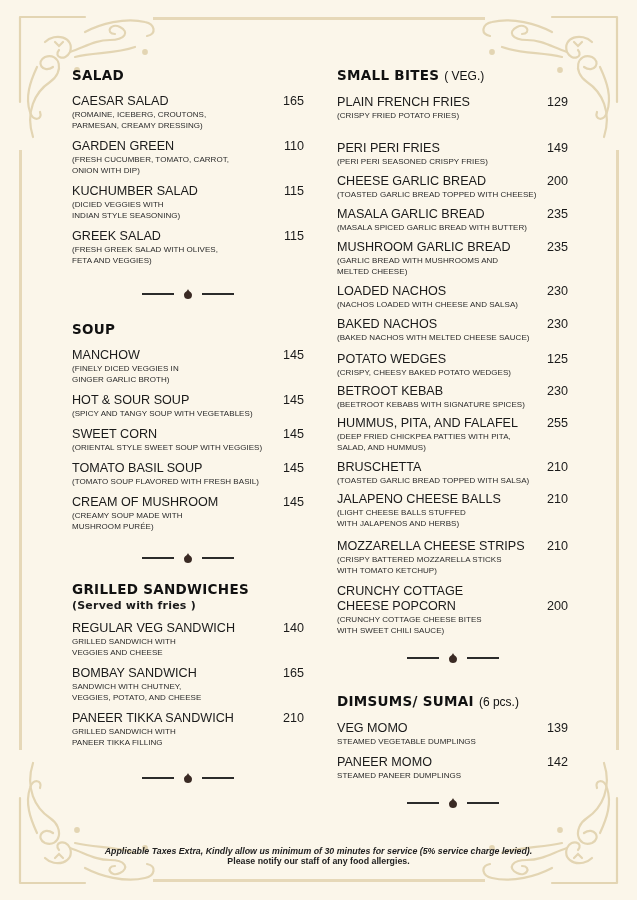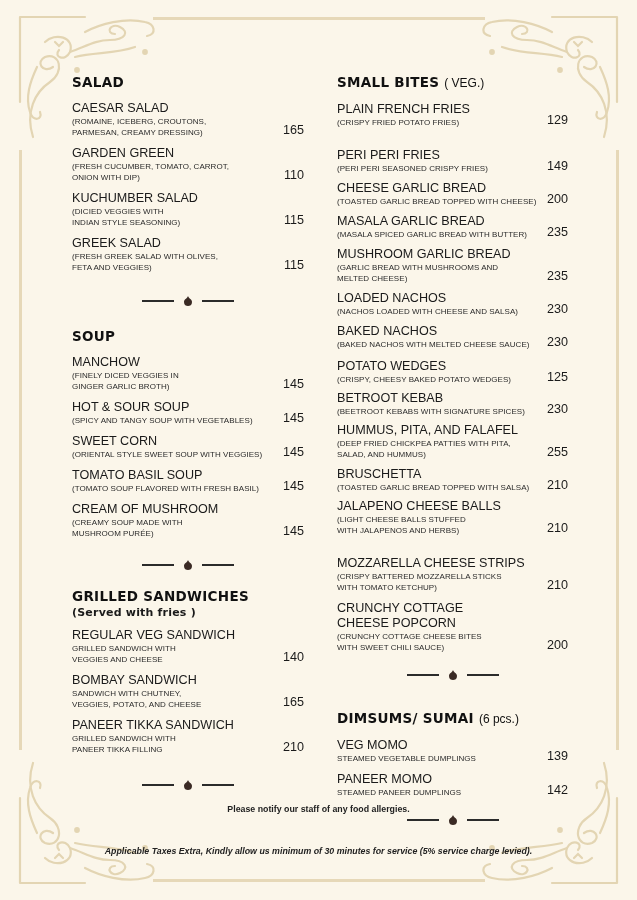--- a/index.html
+++ b/index.html
@@ -16,21 +16,21 @@
   .frame-left { left: 19px; top: 150px; width: 3px; height: 600px; }
   .frame-right { left: 616px; top: 150px; width: 3px; height: 600px; }
 
   .corner { position: absolute; width: 150px; height: 130px; }
   .corner svg { width: 100%; height: 100%; }
   .corner-tl { left: 15px; top: 12px; }
   .corner-tr { right: 15px; top: 12px; transform: scaleX(-1); }
   .corner-bl { left: 15px; bottom: 12px; transform: scaleY(-1); }
   .corner-br { right: 15px; bottom: 12px; transform: scale(-1,-1); }
 
-  .col { position: absolute; top: 69px; }
+  .col { position: absolute; top: 62px; }
   .col-left { left: 72px; width: 232px; }
   .col-right { left: 337px; width: 231px; }
 
   .section-title {
     font-family: "DejaVu Sans", sans-serif;
     font-weight: bold;
     font-size: 13.5px;
     letter-spacing: 0.3px;
     color: #111;
     text-transform: uppercase;
@@ -45,33 +45,33 @@
     letter-spacing: 0;
   }
   .section-sub {
     font-family: "DejaVu Sans", sans-serif;
     font-weight: bold;
     font-size: 11px;
     margin-top: -9px;
     margin-bottom: 9px;
     letter-spacing: 0.2px;
   }
-  .item { display: flex; justify-content: space-between; align-items: flex-end; margin-bottom: 8px; }
+  .item { display: flex; justify-content: space-between; align-items: flex-start; margin-bottom: 8px; }
   .item-text { flex: 1; }
   .item-name { font-size: 12.6px; line-height: 15px; color: #1a1a1a; text-transform: uppercase; }
   .item-desc { font-size: 8px; line-height: 11px; color: #2a2a2a; text-transform: uppercase; letter-spacing: 0.05px; }
   .item-price { font-size: 12.6px; line-height: 15px; min-width: 28px; text-align: right; }
   .item.tall .item-price { margin-top: 15px; }
 
   .divider { display: flex; align-items: center; justify-content: center; gap: 8px; height: 16px; }
   .divider .bar { width: 32px; height: 2px; background: #2b2b2b; }
   .divider .leaf { width: 12px; height: 12px; }
 
   .footer { position: absolute; left: 0; width: 637px; text-align: center; font-size: 8.8px; font-weight: bold; color: #222; }
-  .footer-1 { top: 804px; }
+  .footer-1 { top: 856px; }
   .footer-2 { top: 846px; font-style: italic; }
 </style>
 </head>
 <body>
 
 <div class="frame-line frame-top"></div>
 <div class="frame-line frame-bottom"></div>
 <div class="frame-line frame-left"></div>
 <div class="frame-line frame-right"></div>
 
@@ -330,21 +330,21 @@
         </div>
       <div class="item-price">255</div>
     </div>
     <div class="item" style="margin-bottom:6px">
       <div class="item-text">
           <div class="item-name">BRUSCHETTA</div>
           <div class="item-desc">(TOASTED GARLIC BREAD TOPPED WITH SALSA)</div>
         </div>
       <div class="item-price">210</div>
     </div>
-    <div class="item" style="margin-bottom:20px">
+    <div class="item" style="margin-bottom:10px">
       <div class="item-text">
           <div class="item-name">JALAPENO CHEESE BALLS</div>
           <div class="item-desc" style="width:140px">(LIGHT CHEESE BALLS STUFFED WITH JALAPENOS AND HERBS)</div>
         </div>
       <div class="item-price">210</div>
     </div>
     <div class="item" style="margin-bottom:8px">
       <div class="item-text">
           <div class="item-name">MOZZARELLA CHEESE STRIPS</div>
           <div class="item-desc" style="width:175px">(CRISPY BATTERED MOZZARELLA STICKS WITH TOMATO KETCHUP)</div>

